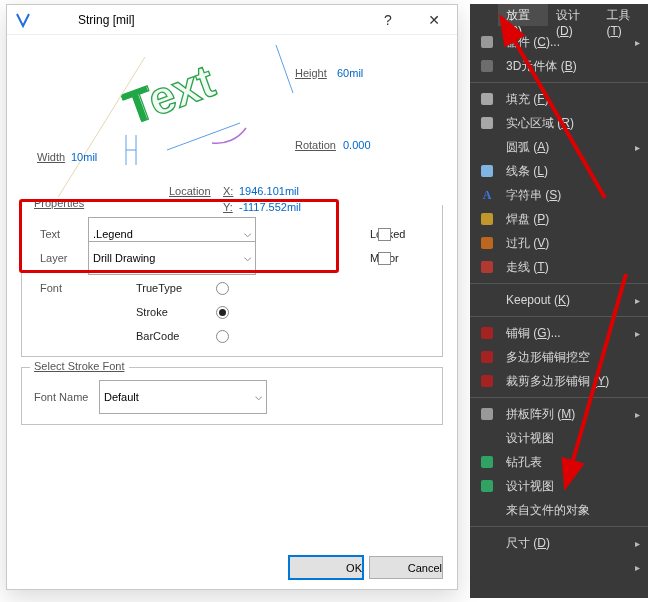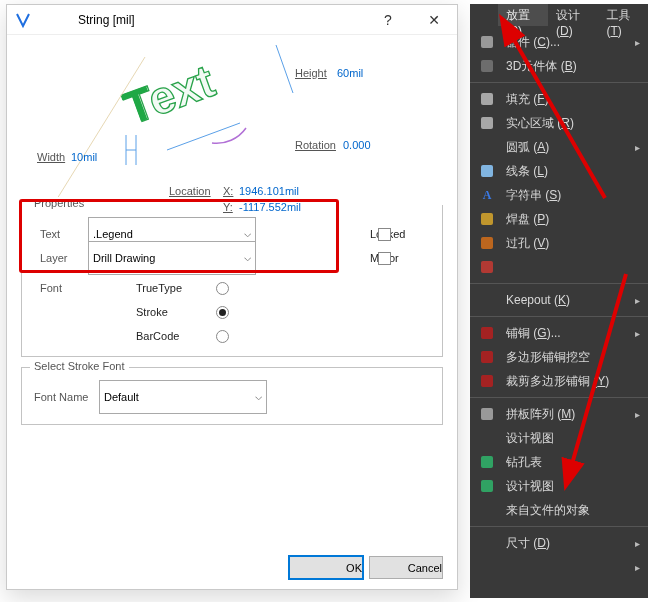--- a/index.html
+++ b/index.html
@@ -15,21 +15,21 @@
   .winbtn { width: 46px; height: 30px; display:flex; align-items:center; justify-content:center; font-size:14px; color:#333; }
 
   .previewarea { position: relative; height: 178px; }
   .labelgrey { font-size:11px; color:#555; position:absolute;text-decoration:underline; }
   .valueblue { font-size:11px; color:#0066cc; position:absolute; }
 
   
   .group { position:absolute; border:1px solid #c3c3c3; left:14px; right:14px; }
   .group.props { top:200px; height:152px; border-top:none; }
   .redbox { position:absolute; border:3px solid #d00; left:12px; top:194px; width:320px; height:74px; border-radius:3px; pointer-events:none; }
-  .group-title { position:absolute; top:-8px; left:8px; background:#fff; padding:0 4px; font-size:11px; color:#555; }
+  .group-title { position:absolute; top:-8px; left:8px; background:#fff; padding:0 4px; font-size:11px; color:#555;text-decoration:underline; }
   .row { position:absolute; display:flex; align-items:center; height:22px; }
   .row .lbl { width:48px; font-size:11px; color:#555; text-align:left; }
   .row .opt { font-size:11px; color:#222;padding-left:48px; }
   .combo { width:168px; height:20px; border:1px solid #a9a9a9; font-size:11px; padding:16px 4px; background:#fff; display:flex; align-items:center; }
   .combo .arrow { margin-left:auto; font-size:9px; color:#555; }
   .chk { width:13px; height:13px; border:1px solid #888; display:inline-block; background:#fff; }
   .radio { width:13px; height:13px; border:1px solid #888; border-radius:50%; display:inline-flex; align-items:center; justify-content:center; background:#fff; }
   .radio.checked::after{content:""; width:7px;height:7px;border-radius:50%; background:#222;}
 
   .group.stroke { top:362px; height:58px; }
@@ -251,20 +251,21 @@
           </svg>
         </span>
         <span class="mlabel">过孔 (<span class="u">V</span>)</span>
       </div>
       <div class="mi">
         <span class="micon">
           <svg width="14" height="14">
             <rect x="1" y="1" width="12" height="12" fill="#c73a33" fill-opacity=".85" rx="2"></rect>
           </svg>
         </span>
+        <span class="mlabel">走线 (<span class="u">T</span>)</span>
       </div>
       <div class="sep"></div>
       <div class="mi">
         <span class="micon"></span>
         <span class="mlabel">Keepout (<span class="u">K</span>)</span>
         <span class="marrow">▸</span>
       </div>
       <div class="sep"></div>
       <div class="mi">
         <span class="micon">

